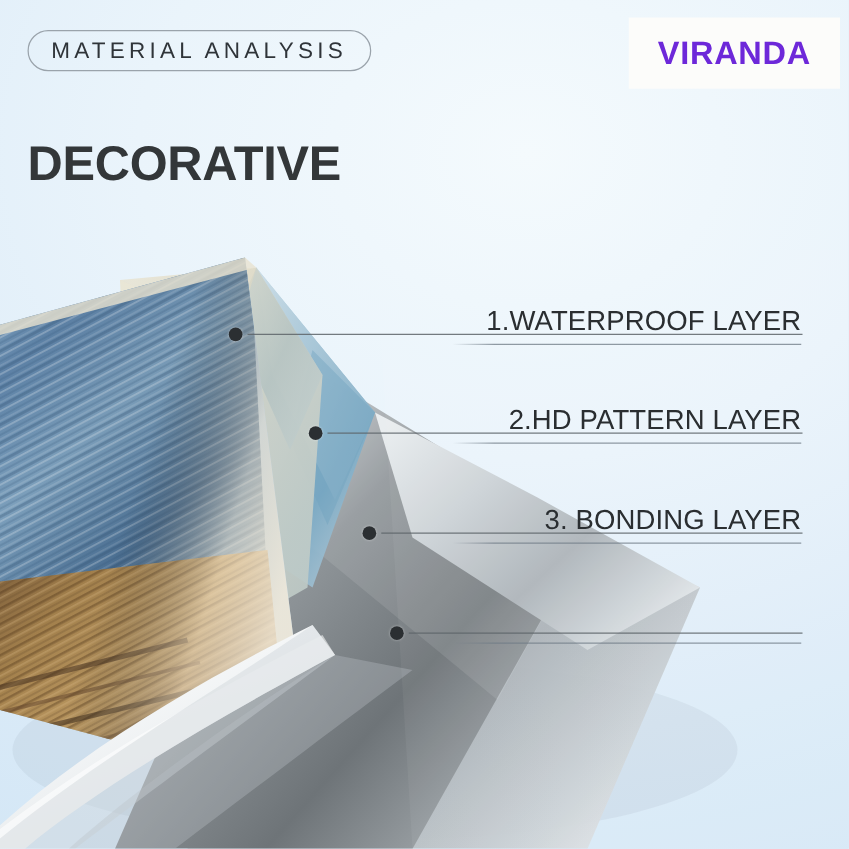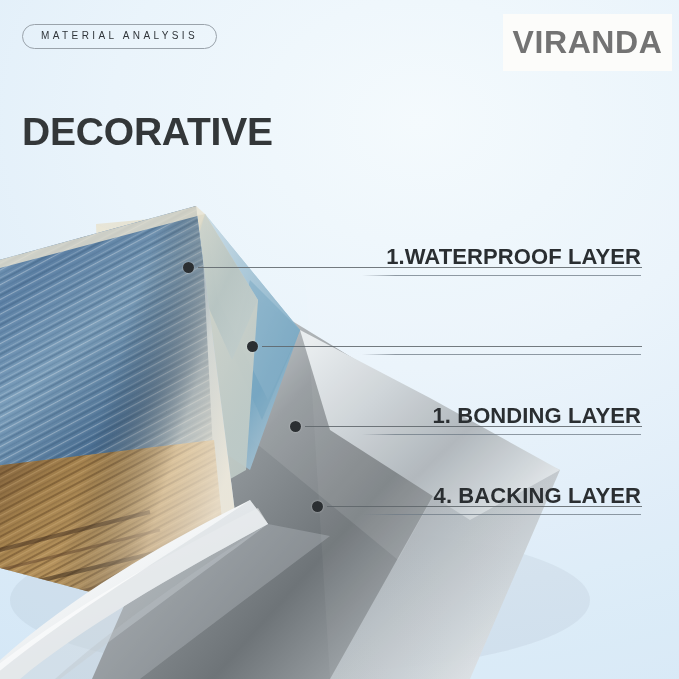--- a/index.html
+++ b/index.html
@@ -13,42 +13,42 @@
     background:
       radial-gradient(120% 95% at 62% 18%, #f4fafd 0%, #eaf4fb 38%, #ddecf8 72%, #d4e7f6 100%),
       linear-gradient(160deg,#e6f0f9 0%,#dfecf7 55%,#d5e8f6 100%);
   }
 
   
   .pill{
     position:absolute;left:22px;top:24px;
     padding:6px 18px 7px 18px;
     border:1.3px solid #9aa3ab;border-radius:30px;
-    font-size:10px;letter-spacing:3.4px;color:#2f3439;
+    font-size:18px;letter-spacing:3.4px;color:#2f3439;
     white-space:nowrap;line-height:1;
   }
   .title{
     position:absolute;left:22px;top:66px;
     font-size:39px;line-height:46px;font-weight:bold;
     color:#333739;letter-spacing:-0.2px;white-space:nowrap;margin-top:43px;
   }
   .title .l2{display:block;}
   .logo-box{
     position:absolute;left:503px;top:14px;width:169px;height:57px;
     background:#fcfcfa;
     display:flex;align-items:center;justify-content:center;
   }
   .logo-text{
-    font-size:32px;font-weight:bold;color:#737373;letter-spacing:.6px;
+    font-size:26px;font-weight:bold;color:#6d28d9;letter-spacing:.6px;
   }
 
   
   .label{
     position:absolute;right:38px;
-    font-size:22px;font-weight:bold;color:#2a2e31;
+    font-size:22px;font-weight:normal;color:#2a2e31;
     white-space:nowrap;letter-spacing:.1px;text-align:left;
   }
   .rule{
     position:absolute;height:1px;
     background:linear-gradient(90deg,rgba(110,122,133,0) 0%,rgba(110,122,133,.75) 12%,rgba(110,122,133,.75) 100%);
   }
   .leader{
     position:absolute;height:1px;background:#5d6469;opacity:.85;
   }
   .dot{
@@ -212,27 +212,27 @@
 
   <div class="logo-box">
     <span class="logo-text">VIRANDA</span>
   </div>
 
   <div class="label" style="top:244px;">1.WATERPROOF LAYER</div>
   <div class="rule" style="left:362px;top:275px;width:279px;"></div>
   <div class="leader" style="left:198px;top:267px;width:444px;"></div>
   <div class="dot" style="left:183px;top:262px;"></div>
 
+  <div class="label" style="top:323px;">2.HD PATTERN LAYER</div>
   <div class="rule" style="left:362px;top:354px;width:279px;"></div>
   <div class="leader" style="left:262px;top:346px;width:380px;"></div>
   <div class="dot" style="left:247px;top:341px;"></div>
 
-  <div class="label" style="top:403px;">1. BONDING LAYER</div>
+  <div class="label" style="top:403px;">3. BONDING LAYER</div>
   <div class="rule" style="left:362px;top:434px;width:279px;"></div>
   <div class="leader" style="left:305px;top:426px;width:337px;"></div>
   <div class="dot" style="left:290px;top:421px;"></div>
 
-  <div class="label" style="top:483px;">4. BACKING LAYER</div>
   <div class="rule" style="left:362px;top:514px;width:279px;"></div>
   <div class="leader" style="left:327px;top:506px;width:315px;"></div>
   <div class="dot" style="left:312px;top:501px;"></div>
 
 </div>
 
 </body></html>

